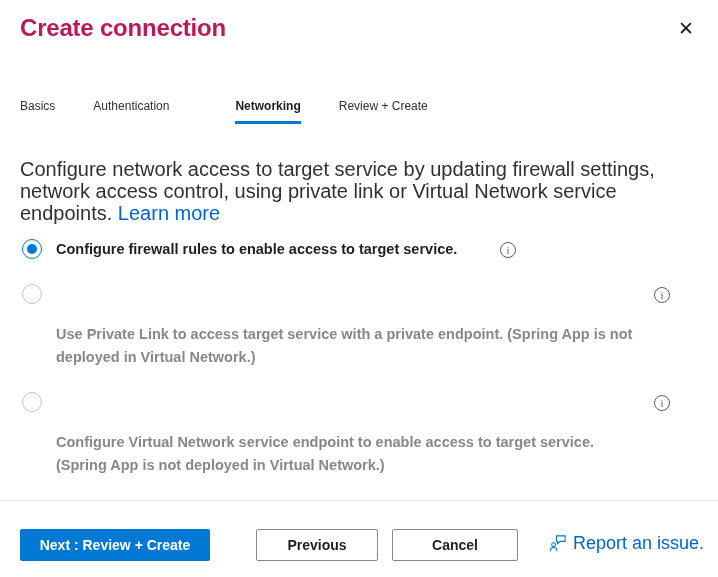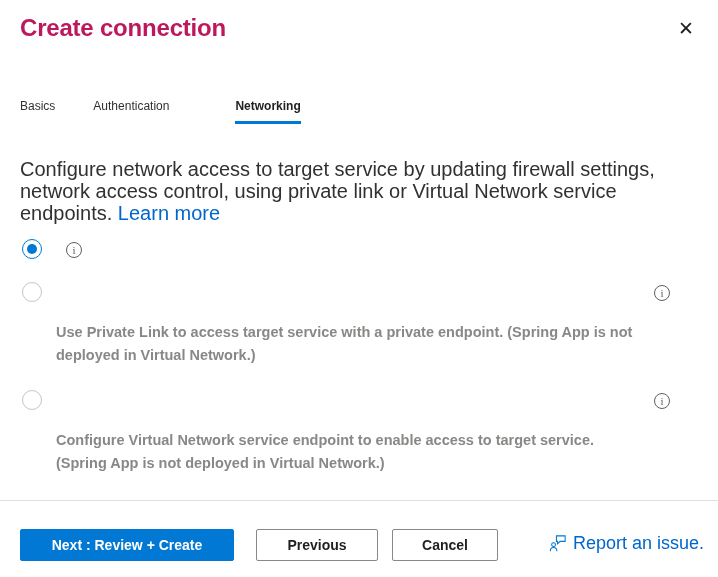--- a/index.html
+++ b/index.html
@@ -226,32 +226,32 @@
     font-weight: 600;
     border-radius: 2px;
     cursor: pointer;
     padding: 0 16px;
     box-sizing: border-box;
     line-height: 30px;
     text-align: center;
   }
   .btn-primary {
     left: 20px;
-    width: 214px;
+    width: 190px;
     background: #0078d4;
     border: 1px solid #0078d4;
     color: #ffffff;
   }
   .btn-secondary {
     background: #ffffff;
     border: 1px solid #8a8886;
     color: #201f1e;
   }
   .btn-previous { left: 256px; width: 122px; }
-  .btn-cancel { left: 392px; width: 106px; }
+  .btn-cancel { left: 392px; width: 126px; }
 
   .report-issue {
     position: absolute;
     right: 14px;
     top: 32px;
     display: flex;
     align-items: center;
     color: #0066cc;
     font-size: 18px;
     line-height: 20px;
@@ -273,32 +273,34 @@
   <div class="blade-title">Create connection</div>
   <button class="close-button">
     <span class="close-glyph">✕</span>
   </button>
 </div>
 
 <div class="tabstrip">
   <button class="tab">Basics</button>
   <button class="tab">Authentication</button>
   <button class="tab selected">Networking</button>
+  <button class="tab">Review + Create</button>
 </div>
 
 <div class="description">
   <span>Configure network access to target service by updating firewall settings, network access control, using private link or Virtual Network service endpoints.</span>
   <a class="learn-more">Learn more</a>
 </div>
 
 <div class="radio-group">
 
   <div class="radio-row opt1">
     <span class="radio-mark checked"></span>
     <span class="radio-body">
+      <span class="radio-label">Configure firewall rules to enable access to target service.</span>
       <span class="info-icon spaced-1">i</span>
     </span>
   </div>
 
   <div class="radio-row opt2">
     <span class="radio-mark disabled"></span>
     <span class="radio-body">
       <span class="radio-label disabled">Use Private Link to access target service with a private endpoint. (Spring App is not deployed in Virtual Network.)</span>
       <span class="info-icon spaced-2">i</span>
     </span>

